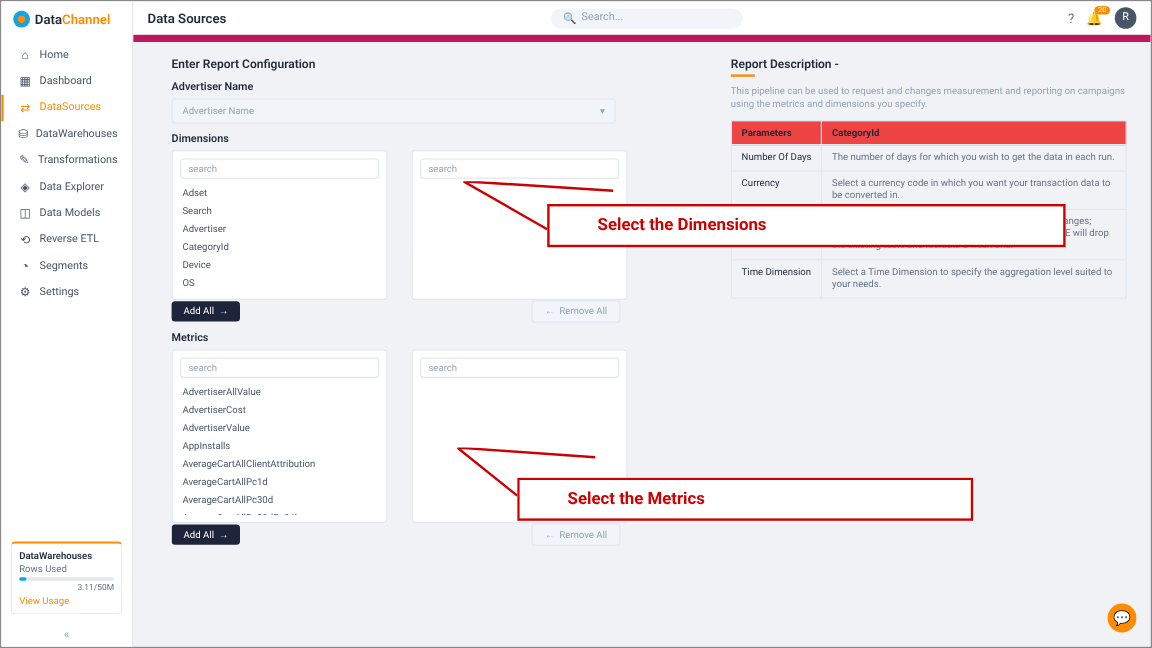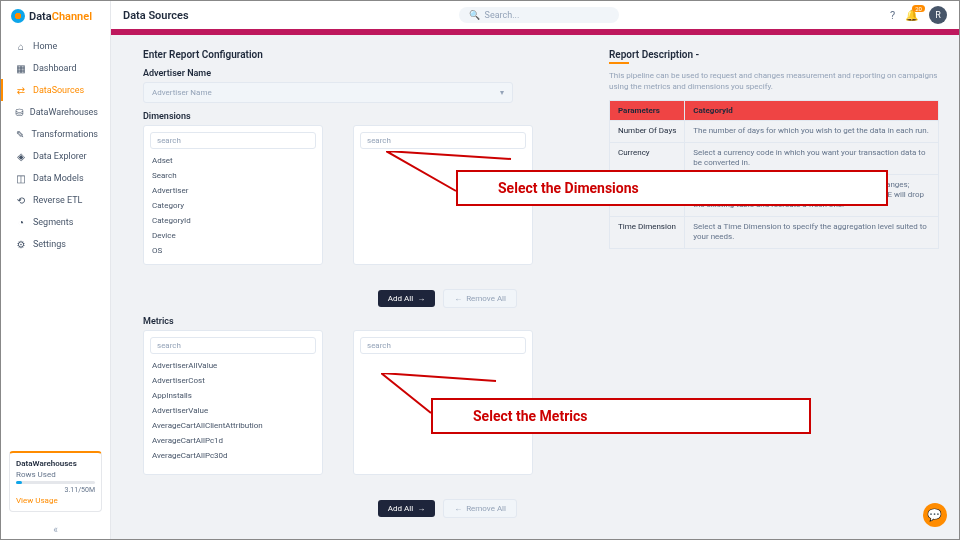--- a/index.html
+++ b/index.html
@@ -28,27 +28,27 @@
 .search-wrap{flex:1;display:flex;justify-content:center}
 .search-box{display:flex;align-items:center;gap:4px;background:#f1f5f9;border-radius:12px;padding:3px 10px;font-size:9px;color:#94a3b8;width:160px}
 .top-icons{display:flex;align-items:center;gap:10px;color:#64748b;font-size:11px}
 .bell{position:relative}
 .bell-badge{position:absolute;top:-4px;right:-6px;background:#ff8c00;color:#fff;font-size:6px;padding:0 3px;border-radius:6px}
 .avatar{width:18px;height:18px;border-radius:50%;background:#475569;color:#fff;display:flex;align-items:center;justify-content:center;font-size:9px}
 .content{flex:1;overflow-y:auto;padding:14px 32px;position:relative}
 .section-title{font-size:10px;font-weight:600;color:#1e293b;margin-bottom:6px}
 .field-label{font-size:9px;font-weight:600;color:#1e293b;margin-bottom:4px;margin-top:8px}
 .select-box{background:#f1f5f9;border:1px solid #e2e8f0;border-radius:3px;padding:5px 8px;font-size:8px;color:#94a3b8;width:370px;display:flex;justify-content:space-between;align-items:center}
-.two-col{display:flex;gap:30px;margin-top:4px}
+.two-col{display:flex;gap:20px;margin-top:4px}
 .list-panel{background:#fff;border:1px solid #e2e8f0;border-radius:3px;width:180px;padding:6px}
 .list-panel.wide{width:180px}
 .panel-search{border:1px solid #e2e8f0;border-radius:3px;padding:3px 6px;font-size:8px;color:#94a3b8;margin-bottom:4px}
 .panel-items{max-height:110px;overflow-y:auto}
 .panel-item{font-size:8px;color:#475569;padding:3px 2px}
-.btn-row{display:flex;gap:8px;margin-top:24px;align-items:center;width:374px;justify-content:flex-end}
+.btn-row{display:flex;gap:8px;margin-top:0;align-items:center;width:374px;justify-content:space-between}
 .btn-add{background:#1e253b;color:#fff;font-size:8px;padding:4px 10px;border-radius:3px;border:none;display:flex;align-items:center;gap:4px;cursor:pointer}
 .btn-remove{background:#f1f5f9;color:#94a3b8;font-size:8px;padding:4px 10px;border-radius:3px;border:1px solid #e2e8f0;display:flex;align-items:center;gap:4px}
 .right-panel{position:absolute;right:20px;top:14px;width:330px}
 .desc-title{font-size:10px;font-weight:600;color:#1e293b}
 .desc-underline{width:20px;height:2px;background:#ff8c00;margin:2px 0 6px}
 .desc-text{font-size:8px;color:#94a3b8;line-height:1.4;margin-bottom:8px}
 .param-table{width:100%;border-collapse:collapse;font-size:8px}
 .param-table th{background:#ef4444;padding:5px 8px;text-align:left;font-weight:700;color:#1e293b;border:1px solid #e2e8f0}
 .param-table td{padding:5px 8px;color:#64748b;border:1px solid #e2e8f0;vertical-align:top;line-height:1.3}
 .param-table td:first-child{color:#1e293b;white-space:nowrap}
@@ -142,21 +142,20 @@
       </div>
 
       <div class="field-label">Dimensions</div>
       <div class="two-col">
         <div class="list-panel">
           <div class="panel-search">search</div>
           <div class="panel-items" id="dim-list">
               <div class="panel-item">Adset</div>
               <div class="panel-item">Search</div>
               <div class="panel-item">Advertiser</div>
-              <div class="panel-item">Category</div>
               <div class="panel-item">CategoryId</div>
               <div class="panel-item">Device</div>
               <div class="panel-item">OS</div>
             </div>
         </div>
         <div class="list-panel">
           <div class="panel-search">search</div>
         </div>
       </div>
       <div class="btn-row">
@@ -170,22 +169,22 @@
           </button>
       </div>
 
       <div class="field-label">Metrics</div>
       <div class="two-col">
         <div class="list-panel wide">
           <div class="panel-search">search</div>
           <div class="panel-items" id="met-list">
               <div class="panel-item">AdvertiserAllValue</div>
               <div class="panel-item">AdvertiserCost</div>
+              <div class="panel-item">AdvertiserValue</div>
               <div class="panel-item">AppInstalls</div>
-              <div class="panel-item">AdvertiserValue</div>
               <div class="panel-item">AverageCartAllClientAttribution</div>
               <div class="panel-item">AverageCartAllPc1d</div>
               <div class="panel-item">AverageCartAllPc30d</div>
               <div class="panel-item">AverageCartAllPc30dPv24h</div>
             </div>
         </div>
         <div class="list-panel">
           <div class="panel-search">search</div>
         </div>
       </div>

